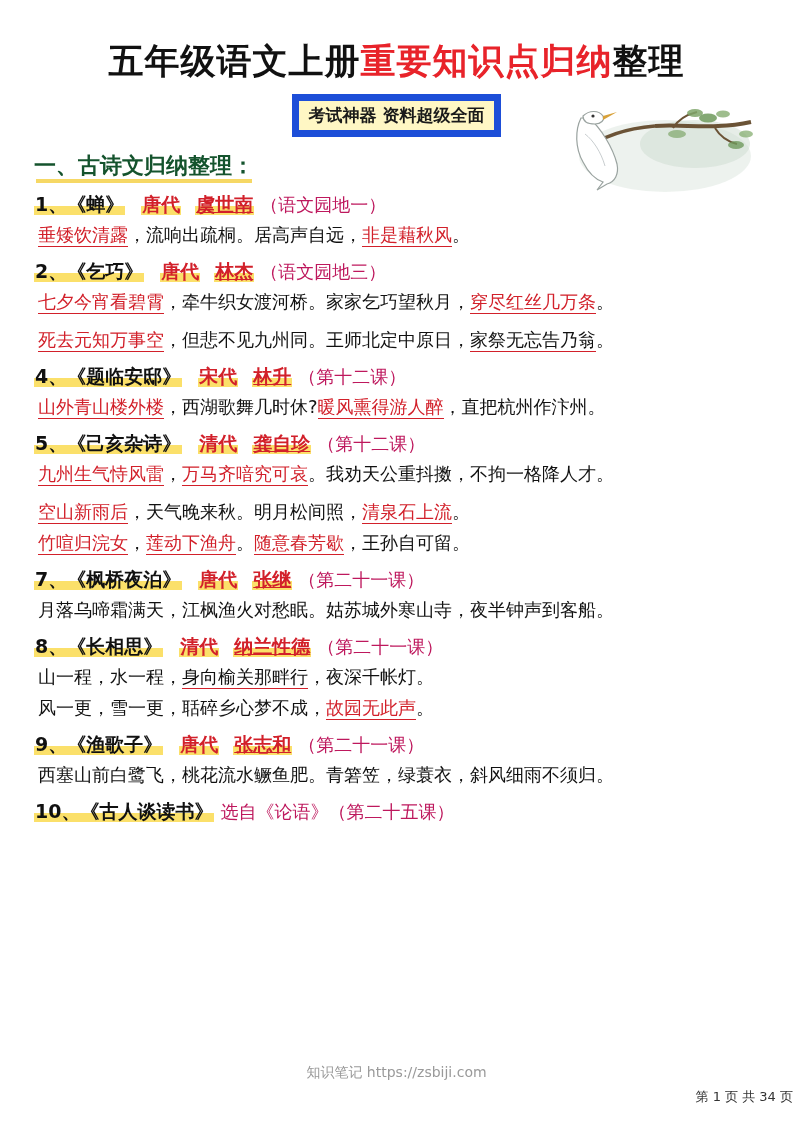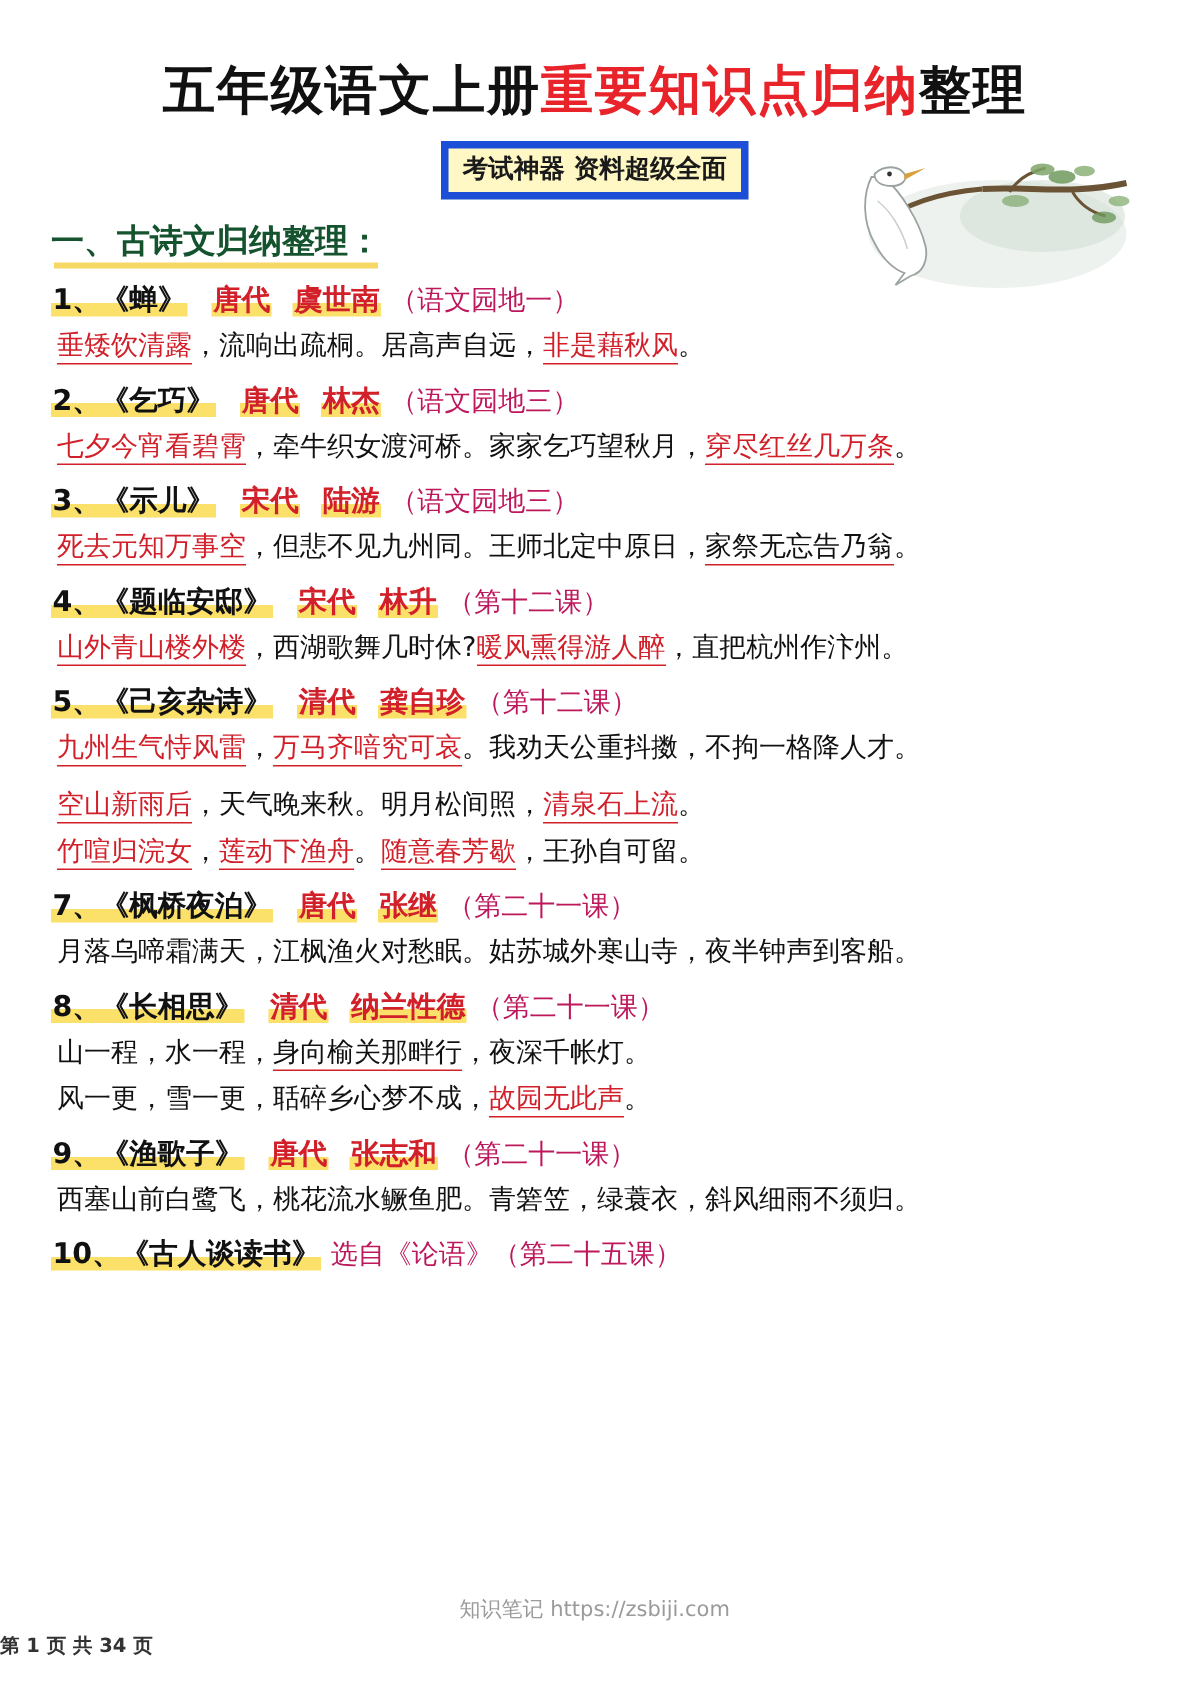--- a/index.html
+++ b/index.html
@@ -28,21 +28,21 @@
     white-space:nowrap;
   }
   .title .hl{color:#e8232a;text-align:right;}
   .subtitle-wrap{
     text-align:center;
     margin-top:10px;
   }
   .subtitle{
     display:inline-block;
     background:#fff7c4;
-    border:5px solid #1d4ed8;
+    border:7px solid #1d4ed8;
     color:#1a1a1a;
     font-size:17px;
     font-weight:bold;
     padding:2px 10px 3px 10px;
     line-height:24px;
   }
   
   .section-head{
     margin-top:14px;
     font-size:22px;
@@ -83,20 +83,21 @@
     margin-left:16px;
     background:linear-gradient(to top,#fbe06a 0 9px, rgba(0,0,0,0) 9px);
     padding:0 1px;
   }
   .poem-head .author{
     color:#d2202a;
     font-weight:bold;
     margin-left:14px;
     background:linear-gradient(to top,#fbe06a 0 9px, rgba(0,0,0,0) 9px);
     padding:0 1px;
+    text-decoration:underline;
   }
   .poem-head .src{
     color:#be185d;
     margin-left:6px;
     font-size:18px;
   }
   .poem-line{
     font-size:18px;
     line-height:31px;
     color:#111;
@@ -126,24 +127,24 @@
     left:0;right:0;
     bottom:40px;
     text-align:center;
     color:#9a9a9a;
     font-size:14px;
   }
   .pagenum{
     position:absolute;
     left:0;right:0;
     bottom:16px;
-    text-align:left;
+    text-align:right;
     color:#333;
     font-size:13px;
-    font-weight:bold;
+    font-weight:normal;
   }
 </style>
 </head>
 <body>
 
 <div class="page">
 
   <svg class="deco" viewBox="0 0 220 96">
     <ellipse cx="120" cy="52" rx="86" ry="36" fill="#dfe8e0" opacity="0.55"></ellipse>
     <ellipse cx="150" cy="40" rx="55" ry="24" fill="#cddccf" opacity="0.5"></ellipse>
@@ -179,21 +180,20 @@
   <div id="poem-list">
       <div class="poem">
         <div class="poem-head"><span class="idx-title">1、《蝉》</span><span class="dyn">唐代</span><span class="author">虞世南</span><span class="src">（语文园地一）</span></div>
         <div class="poem-line"><span class="u-red">垂矮饮清露</span><span>，流响出疏桐。居高声自远，</span><span class="u-red">非是藉秋风</span><span>。</span></div>
       </div>
       <div class="poem">
         <div class="poem-head"><span class="idx-title">2、《乞巧》</span><span class="dyn">唐代</span><span class="author">林杰</span><span class="src">（语文园地三）</span></div>
         <div class="poem-line"><span class="u-red">七夕今宵看碧霄</span><span>，牵牛织女渡河桥。家家乞巧望秋月，</span><span class="u-red">穿尽红丝几万条</span><span>。</span></div>
       </div>
       <div class="poem">
-        <div class="poem-head"><span class="idx-title">3、《示儿》</span><span class="dyn">宋代</span><span class="author">陆游</span><span class="src">（语文园地三）</span></div>
         <div class="poem-line"><span class="u-red">死去元知万事空</span><span>，但悲不见九州同。王师北定中原日，</span><span class="u-black">家祭无忘告乃翁</span><span>。</span></div>
       </div>
       <div class="poem">
         <div class="poem-head"><span class="idx-title">4、《题临安邸》</span><span class="dyn">宋代</span><span class="author">林升</span><span class="src">（第十二课）</span></div>
         <div class="poem-line"><span class="u-red">山外青山楼外楼</span><span>，西湖歌舞几时休?</span><span class="u-red">暖风熏得游人醉</span><span>，直把杭州作汴州。</span></div>
       </div>
       <div class="poem">
         <div class="poem-head"><span class="idx-title">5、《己亥杂诗》</span><span class="dyn">清代</span><span class="author">龚自珍</span><span class="src">（第十二课）</span></div>
         <div class="poem-line"><span class="u-red">九州生气恃风雷</span><span>，</span><span class="u-red">万马齐喑究可哀</span><span>。我劝天公重抖擞，不拘一格降人才。</span></div>
       </div>

